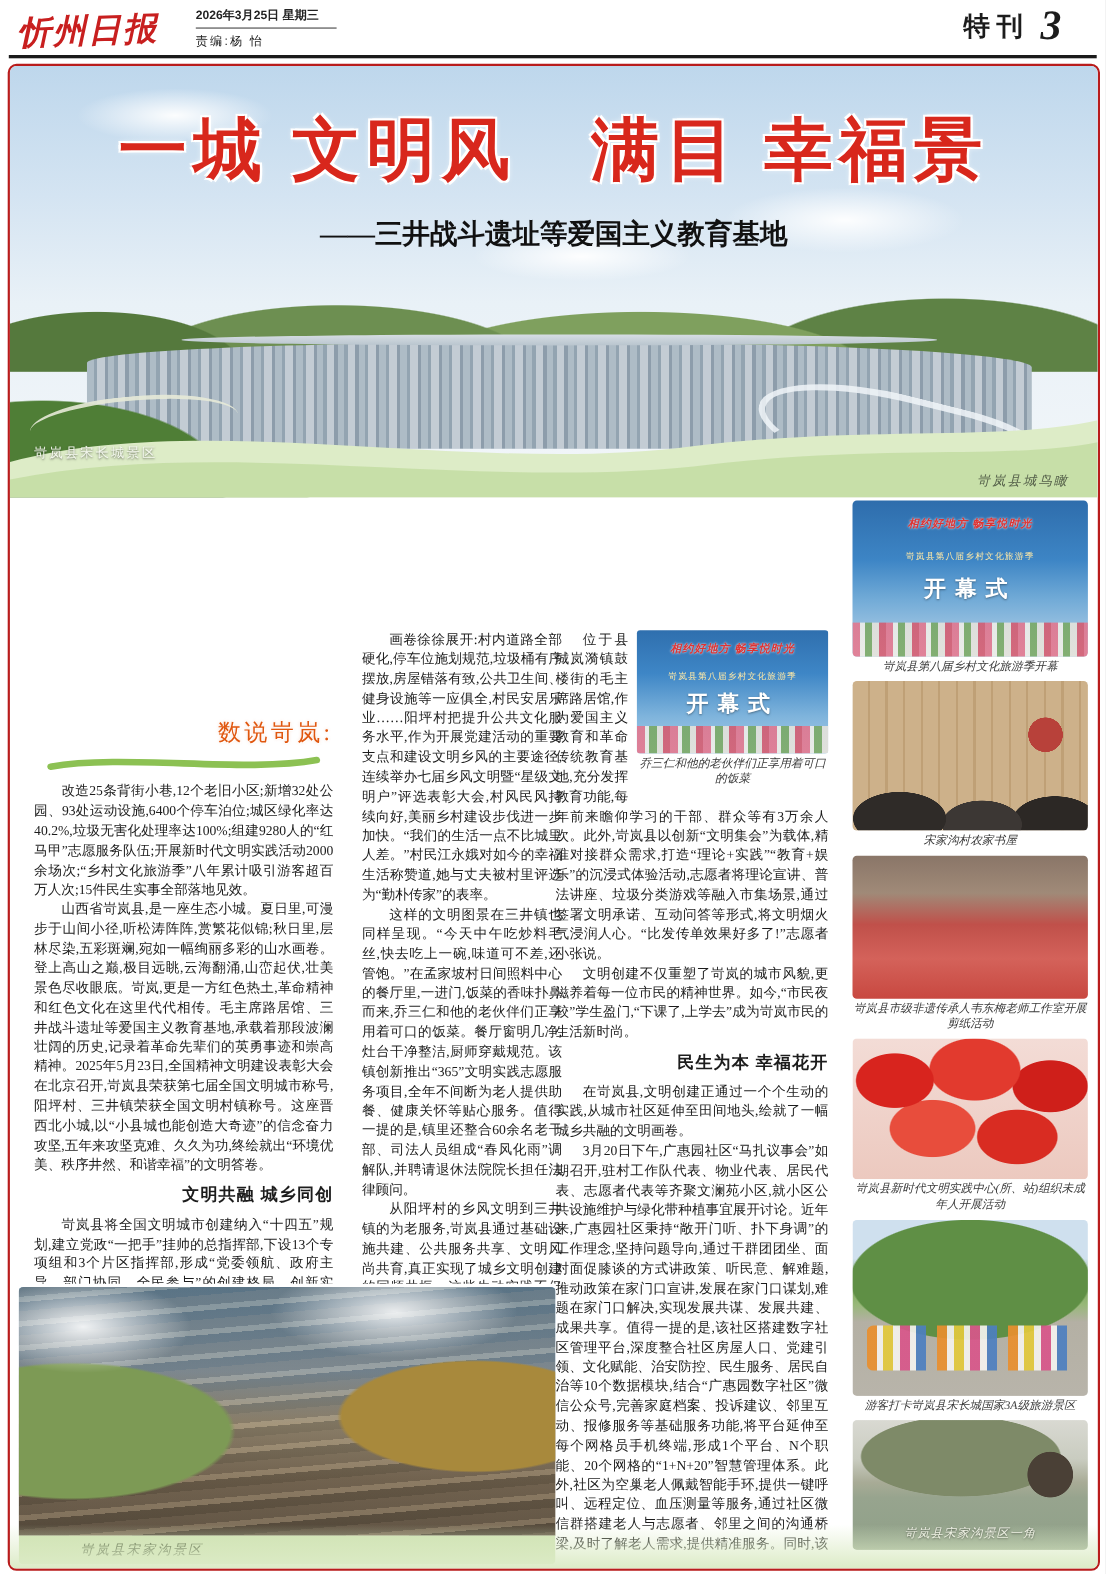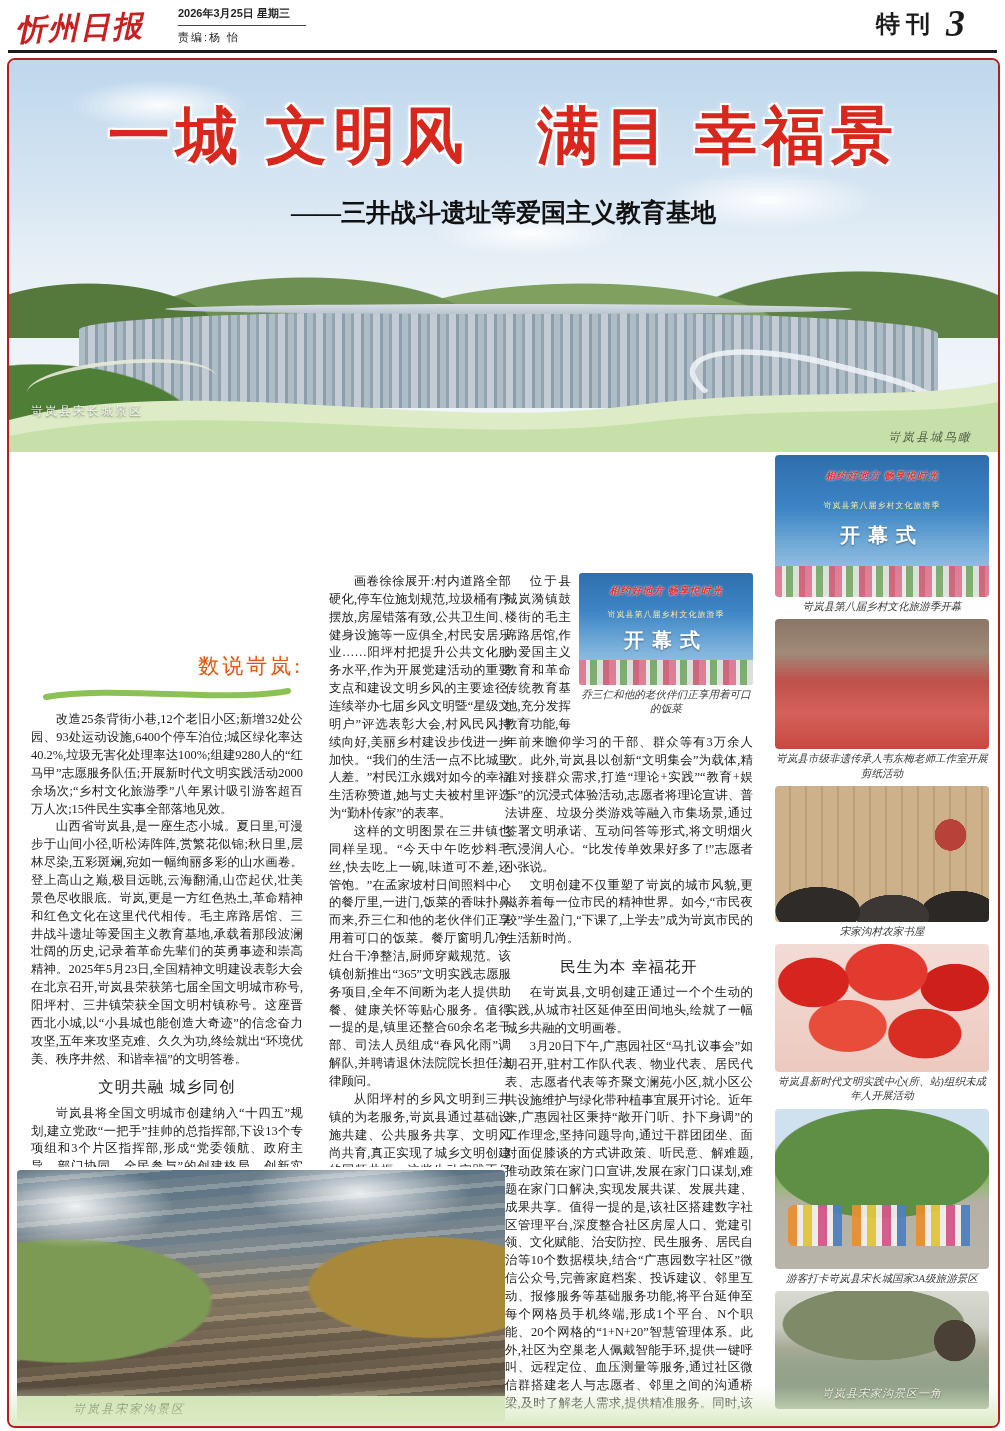--- a/index.html
+++ b/index.html
@@ -58,21 +58,21 @@
   
   .col{position:absolute;top:395px;font-size:12.4px;line-height:1.44;text-align:justify;overflow:hidden;}
   .col p{margin:0;text-indent:2em;}
   .col1{left:22px;width:272px;height:712px;}
   .col2{left:320px;width:182px;height:712px;padding-top:118px;box-sizing:border-box;}
   .col3{left:496px;width:248px;height:958px;padding-top:118px;box-sizing:border-box;}
   .shuoshuo{margin-top:196px;}
   .shuoshuo-title{text-align:right;font-size:21px;font-weight:normal;color:#e0570f;letter-spacing:3px;
                   text-shadow:1px 1px 0 #fff,0 0 3px rgba(224,87,15,.25);}
   .shuoshuo-swoosh{display:block;margin:2px auto 8px auto;}
-  .sec-head{font-size:15.5px;font-weight:normal;text-align:center;margin:8px 0 6px 0;text-indent:0 !important;
+  .sec-head{font-size:15.5px;font-weight:bold;text-align:right;margin:8px 0 6px 0;text-indent:0 !important;
             font-family:"Liberation Sans",sans-serif;letter-spacing:1px;}
   
   .inset{float:right;width:174px;margin:0 0 4px 8px;}
   .inset .ph{width:100%;height:112px;border-radius:3px;position:relative;overflow:hidden;
     background:linear-gradient(180deg,#2f6fae 0%,#3e86c6 35%,#7fb4dc 70%,#aacde8 100%);}
   .caption{font-size:10.6px;font-style:italic;color:#3a3a3a;text-align:center;line-height:1.35;margin-top:3px;
            font-family:"Liberation Serif",serif;}
   
   .stage-line1{position:absolute;top:10%;left:0;width:100%;text-align:center;color:#d33;font-size:10px;
                font-weight:bold;font-style:italic;letter-spacing:1px;text-shadow:0 0 2px #fff;}
@@ -213,26 +213,26 @@
       <div class="card">
         <div class="ph ph1">
           <div class="stage-line1">相约好地方 畅享悦时光</div>
           <div class="stage-line2">岢岚县第八届乡村文化旅游季</div>
           <div class="stage-line3">开幕式</div>
           <div class="dancers"></div>
         </div>
         <div class="caption">岢岚县第八届乡村文化旅游季开幕</div>
       </div>
       <div class="card">
+        <div class="ph ph3b"></div>
+        <div class="caption">宋家沟村农家书屋</div>
+      </div>
+      <div class="card">
         <div class="ph ph2"></div>
         <div class="caption">岢岚县市级非遗传承人韦东梅老师工作室开展剪纸活动</div>
-      </div>
-      <div class="card">
-        <div class="ph ph3b"></div>
-        <div class="caption">宋家沟村农家书屋</div>
       </div>
       <div class="card">
         <div class="ph ph4"></div>
         <div class="caption">岢岚县新时代文明实践中心(所、站)组织未成年人开展活动</div>
       </div>
       <div class="card">
         <div class="ph ph5">
           <div class="folk"></div>
         </div>
         <div class="caption">游客打卡岢岚县宋长城国家3A级旅游景区</div>

